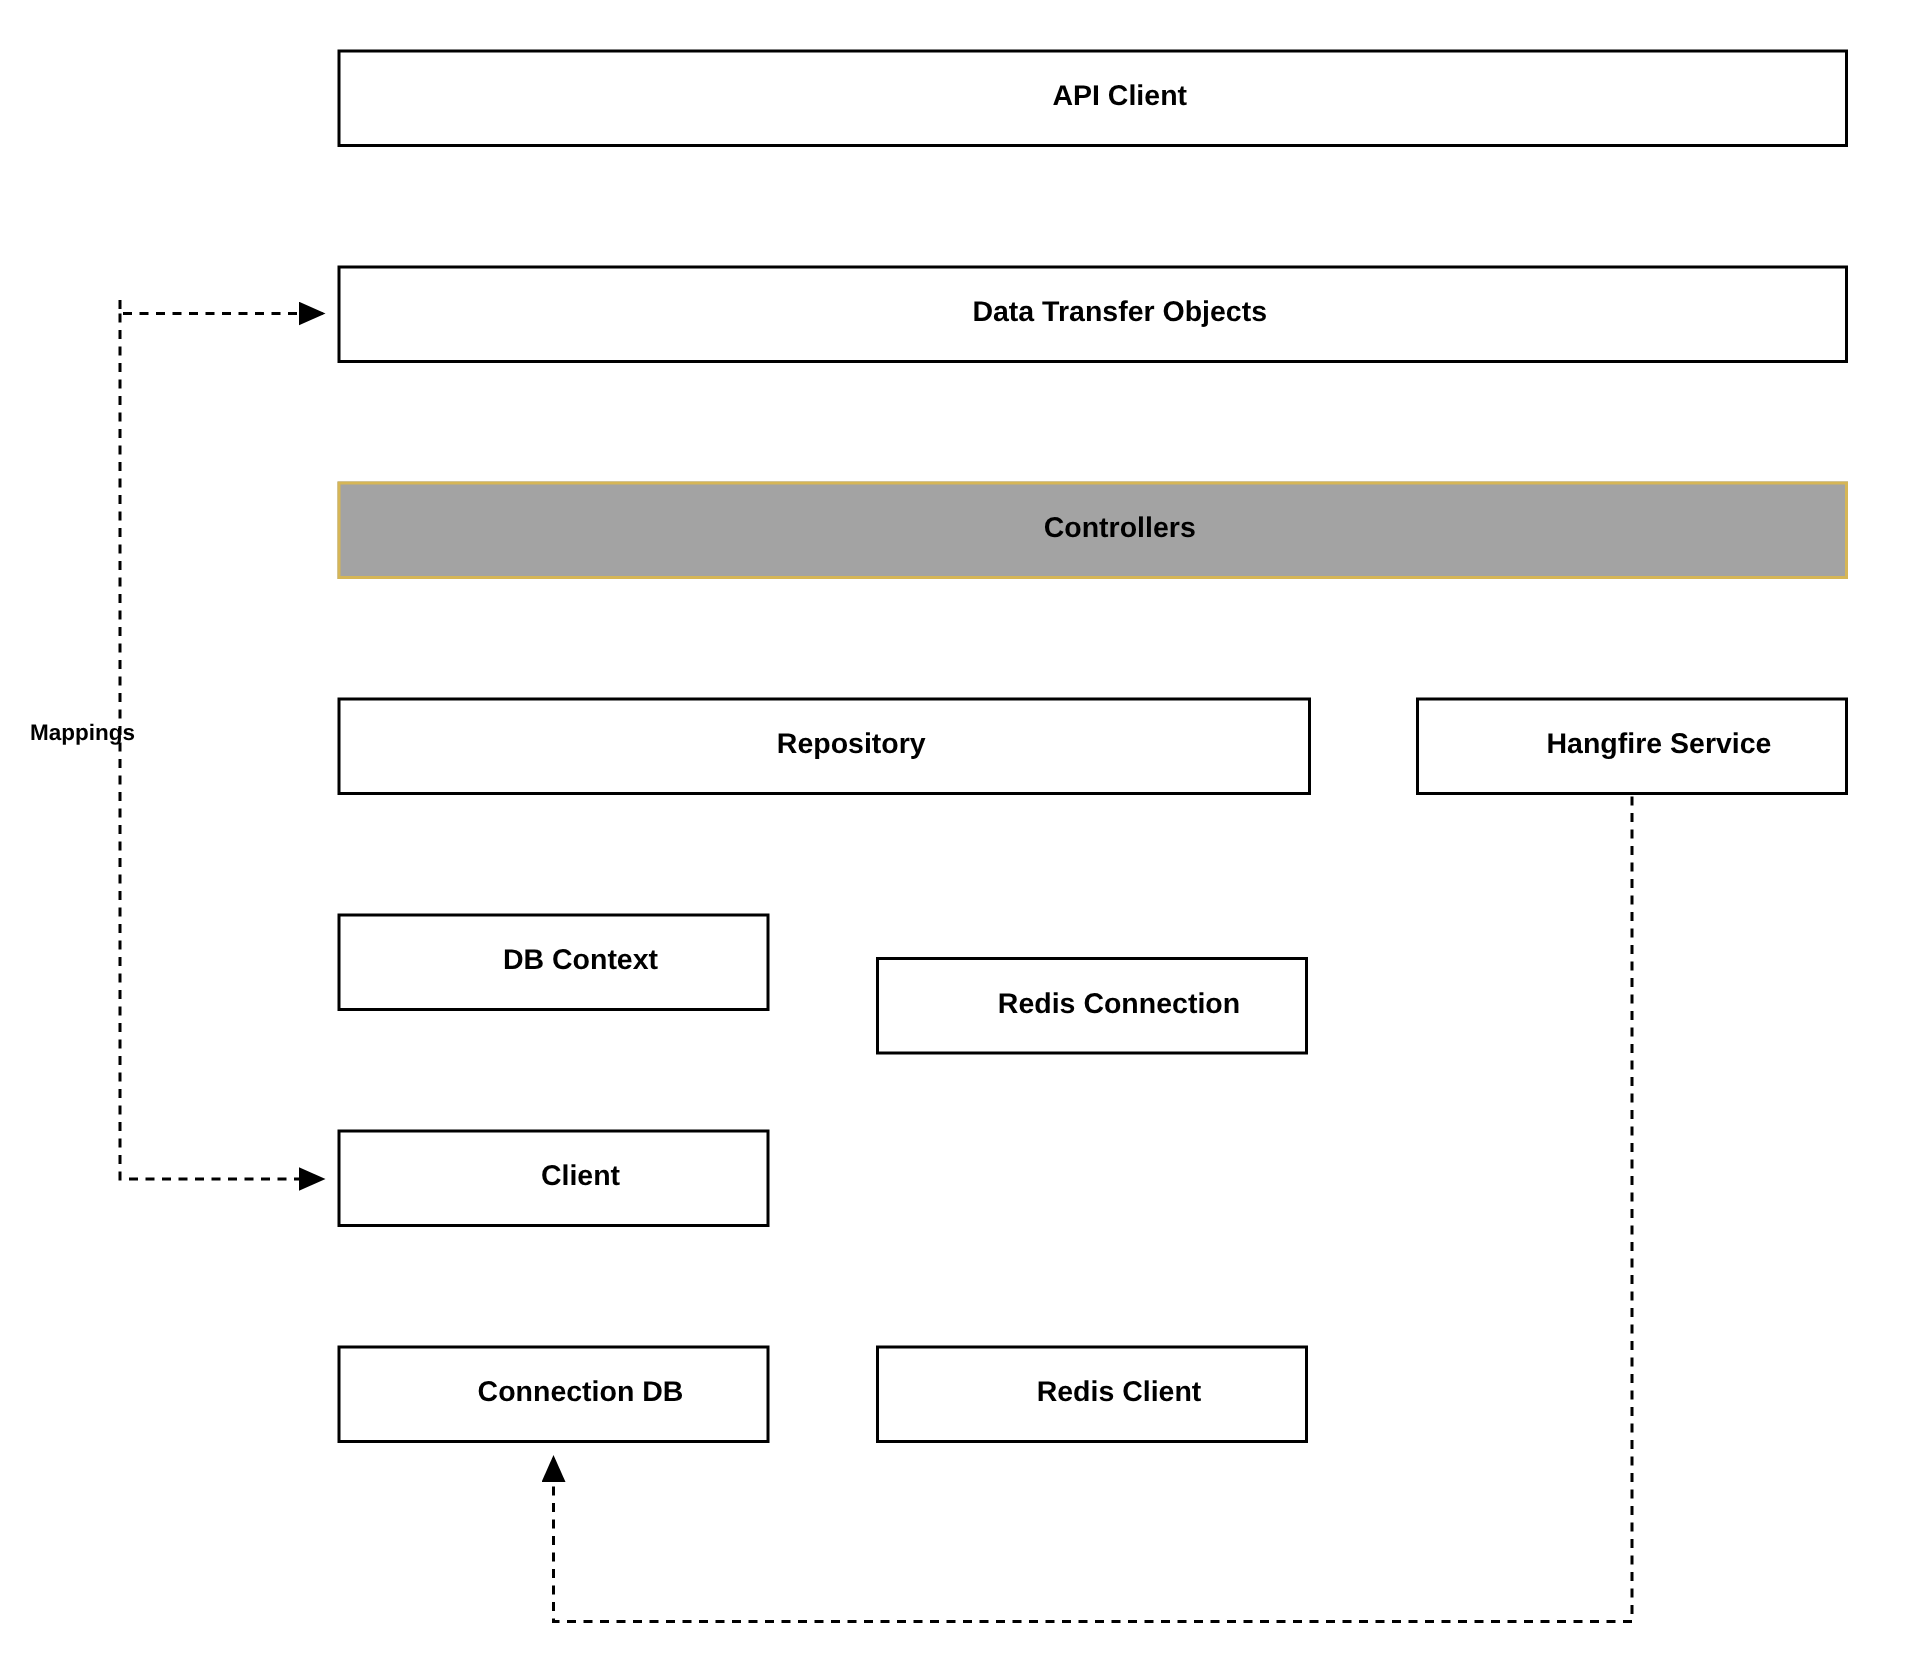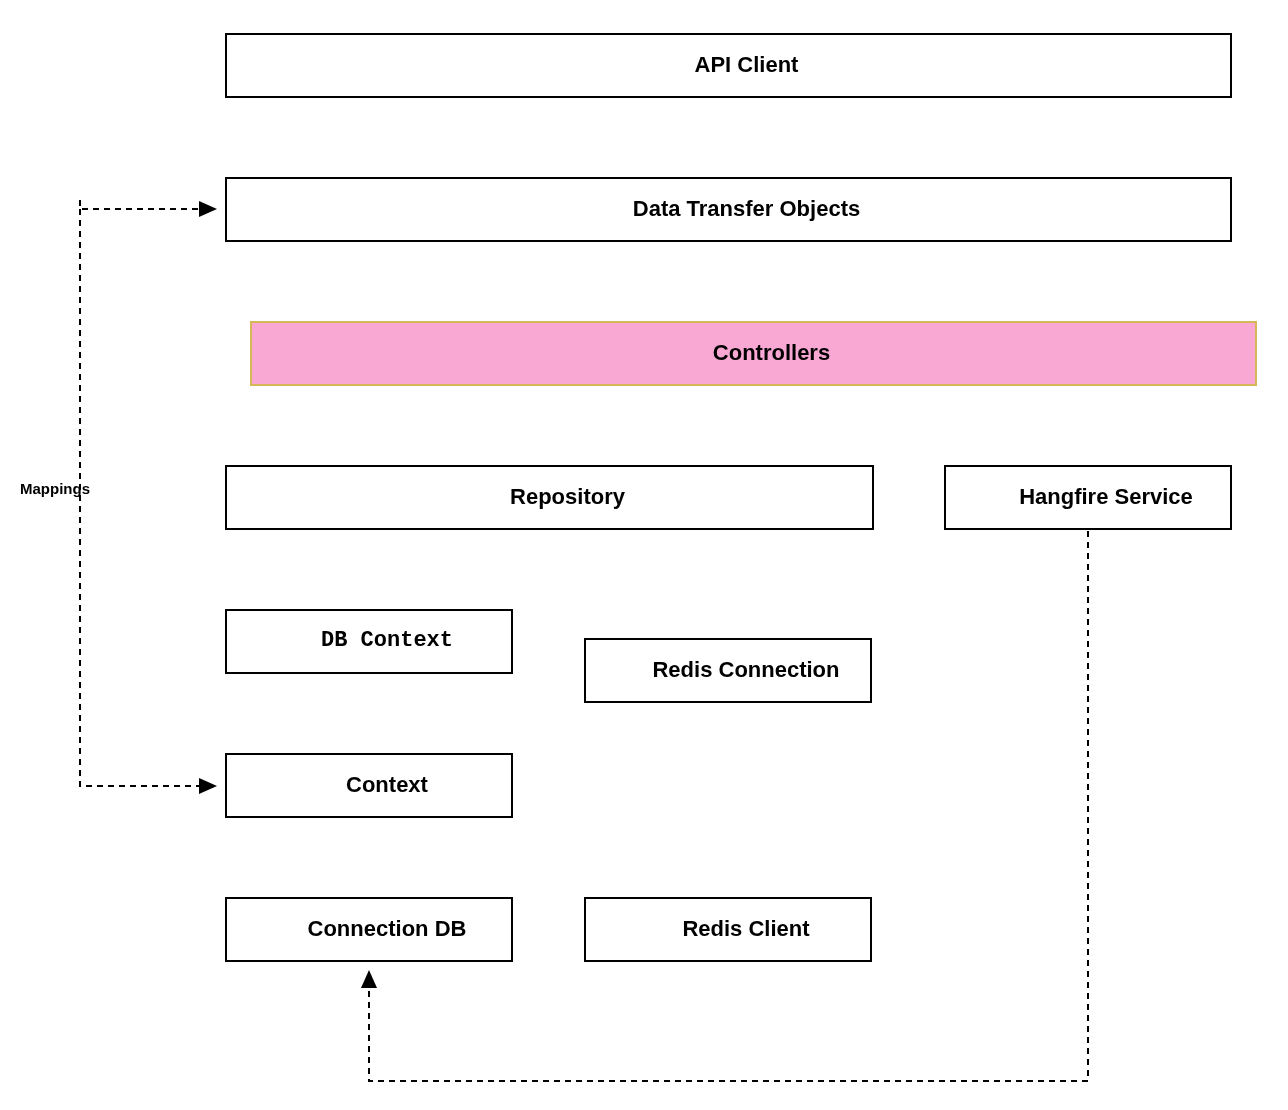--- a/index.html
+++ b/index.html
@@ -20,29 +20,28 @@
   .node {
     position: absolute;
     box-sizing: border-box;
     border: 2px solid #000000;
     background: #ffffff;
     display: flex;
     align-items: center;
     justify-content: center;
     text-align: center;
     font-weight: bold;
-    font-size: 22px;
+    font-size: 19px;
     color: #000000;
     line-height: 1.2;
     padding-left: 36px;
   }
   .node.highlight {
-    background: #f9a8d4;
+    background: #a3a3a3;
     border-color: #d6b656;
-    margin-left: 25px;
   }
   .free-label {
     position: absolute;
     font-weight: bold;
     font-size: 15px;
     color: #000000;
     white-space: nowrap;
   }
   svg.edges {
     position: absolute;
@@ -92,30 +91,30 @@
   </div>
 
   <div class="node" style="left:225px; top:465px; width:649px; height:65px;text-align:right;">
     <span>Repository</span>
   </div>
 
   <div class="node" style="left:944px; top:465px; width:288px; height:65px;">
     <span>Hangfire Service</span>
   </div>
 
-  <div class="node" style="left:225px; top:609px; width:288px; height:65px;font-family:Liberation Mono, monospace;">
+  <div class="node" style="left:225px; top:609px; width:288px; height:65px;">
     <span>DB Context</span>
   </div>
 
   <div class="node" style="left:584px; top:609px; width:288px; height:65px;margin-top:29px;">
     <span>Redis Connection</span>
   </div>
 
   <div class="node" style="left:225px; top:753px; width:288px; height:65px;">
-    <span>Context</span>
+    <span>Client</span>
   </div>
 
   <div class="node" style="left:225px; top:897px; width:288px; height:65px;">
     <span>Connection DB</span>
   </div>
 
   <div class="node" style="left:584px; top:897px; width:288px; height:65px;">
     <span>Redis Client</span>
   </div>
 

